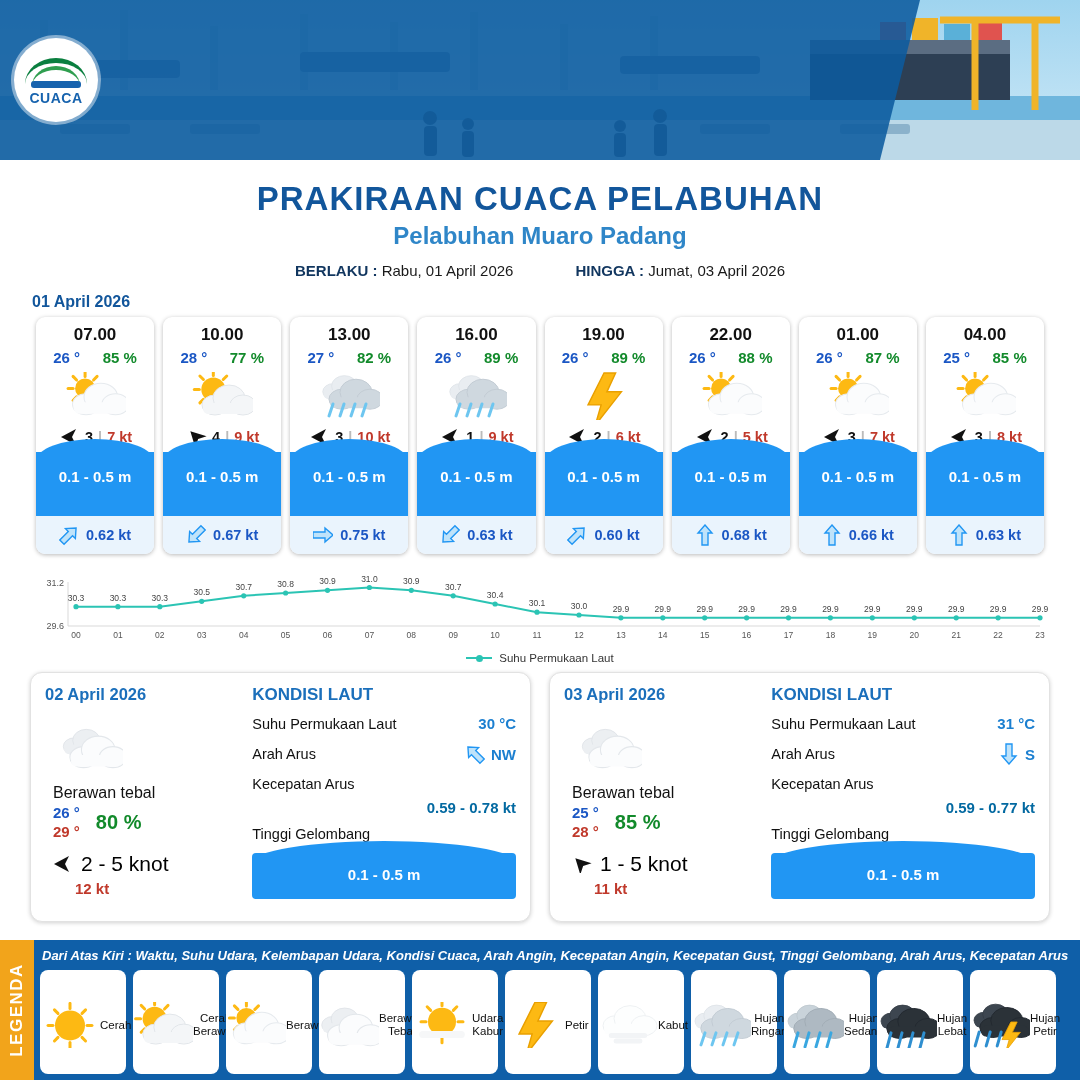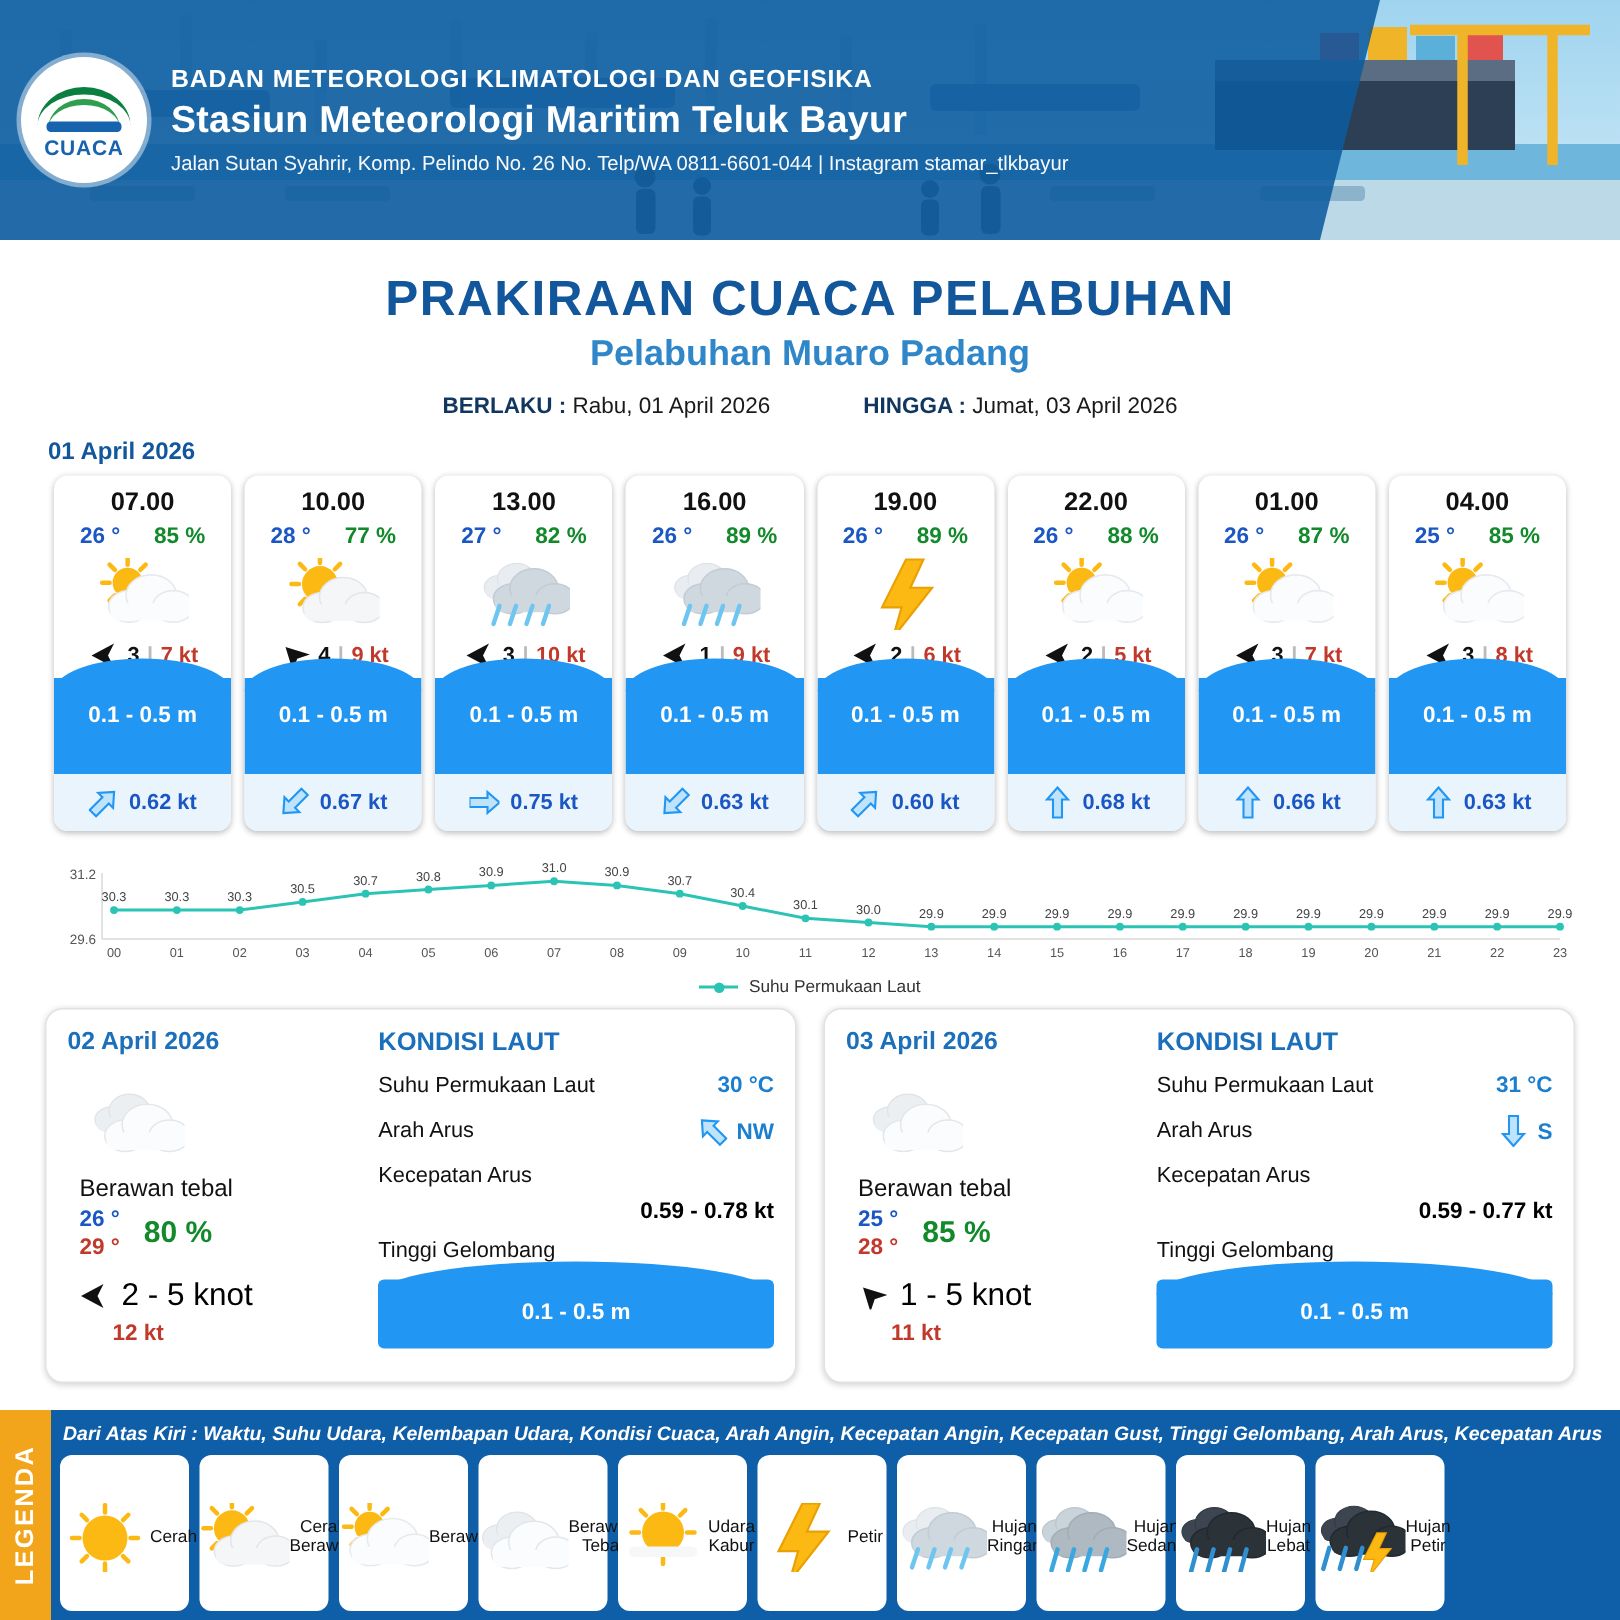--- a/index.html
+++ b/index.html
@@ -143,21 +143,21 @@
   .p-hum { color:#128a2b; font-size:20px; font-weight:bold; }
   .p-wind { display:flex; align-items:center; gap:8px; margin:10px 0 0 6px; font-size:21px; }
   .p-gust { color:#c0392b; font-size:15px; font-weight:bold; margin:4px 0 0 30px; }
 
   .p-right { width:56%; position:relative; }
   .p-title { color:#1b6fbb; font-size:17px; font-weight:bold; margin-bottom:10px; }
   .p-kv { display:flex; justify-content:space-between; align-items:center; margin-bottom:11px; }
   .p-k { font-size:14.5px; color:#111; }
   .p-v { font-size:15px; color:#1b7fd0; font-weight:bold; }
   .p-cur-row { display:flex; align-items:center; gap:6px; }
-  .p-spd { text-align:right; color:#000000; font-size:15px; font-weight:bold; margin:-4px 0 10px 0; }
+  .p-spd { text-align:right; color:#0369a1; font-size:15px; font-weight:bold; margin:-4px 0 10px 0; }
   .p-wave {
     margin-top:4px; position:relative; height:46px; background:#2196f3;
     border-radius:4px; overflow:visible;
   }
   .p-wave .wave-top { top:-12px; height:22px; border-radius:50% 50% 0 0 / 100% 100% 0 0; }
   .p-wave span {
     position:absolute; left:0; right:0; top:13px; text-align:center; color:#fff;
     font-size:15px; font-weight:bold;
   }
 
@@ -267,25 +267,20 @@
   </svg>
 
   <div class="header-inner">
     <div class="logo">
       <div class="logo-top">
         <div class="logo-arc"></div>
         <div class="logo-arc2"></div>
         <div class="logo-wave"></div>
       </div>
       <div class="logo-text">CUACA</div>
-    </div>
-    <div class="head-texts">
-      <div class="head-l1">BADAN METEOROLOGI KLIMATOLOGI DAN GEOFISIKA</div>
-      <div class="head-l2">Stasiun Meteorologi Maritim Teluk Bayur</div>
-      <div class="head-l3">Jalan Sutan Syahrir, Komp. Pelindo No. 26 No. Telp/WA 0811-6601-044 | Instagram stamar_tlkbayur</div>
     </div>
   </div>
 </div>
 
 <div class="title-main">PRAKIRAAN CUACA PELABUHAN</div>
 <div class="title-sub">Pelabuhan Muaro Padang</div>
 <div class="validity">
   <div>
     <b>BERLAKU :</b>
     <span>Rabu, 01 April 2026</span>
@@ -1008,20 +1003,35 @@
             <g transform="translate(30,23.400000000000002) scale(1.45)">
               <polygon points="0,-16 -11,6 -2,6 -6,20 12,-3 2,-3 8,-16" fill="#FDB913" stroke="#e9a000" stroke-width="1"></polygon>
             </g>
           </svg>
         </div>
                  <div class="leg-lab">Petir</div>
       </div>
       <div class="leg-item">
         <div class="leg-ico">
           <svg width="60" height="46.800000000000004" viewBox="0 0 60 46.800000000000004">
+            <g transform="translate(30,19.656000000000002) scale(1)">
+      <ellipse cx="-12" cy="4" rx="13" ry="10" fill="#fdfefe" stroke="#eef1f3" stroke-width="1"></ellipse>
+      <ellipse cx="2" cy="-3" rx="16" ry="13" fill="#fdfefe" stroke="#eef1f3" stroke-width="1"></ellipse>
+      <ellipse cx="16" cy="4" rx="13" ry="10" fill="#fdfefe" stroke="#eef1f3" stroke-width="1"></ellipse>
+      <rect x="-24" y="2" width="48" height="11" rx="5.5" fill="#fdfefe"></rect>
+    </g>
+            <rect x="10.799999999999999" y="30.888000000000005" width="38.4" height="5" rx="2.5" fill="#f2f4f6"></rect>
+         <rect x="15.600000000000001" y="36.504000000000005" width="28.799999999999997" height="5" rx="2.5" fill="#f2f4f6"></rect>
+          </svg>
+        </div>
+                 <div class="leg-lab">Kabut</div>
+      </div>
+      <div class="leg-item">
+        <div class="leg-ico">
+          <svg width="60" height="46.800000000000004" viewBox="0 0 60 46.800000000000004">
             <g transform="translate(24,15.912000000000003) scale(0.8)">
       <ellipse cx="-12" cy="4" rx="13" ry="10" fill="#e9edf1" stroke="#dde2e7" stroke-width="1"></ellipse>
       <ellipse cx="2" cy="-3" rx="16" ry="13" fill="#e9edf1" stroke="#dde2e7" stroke-width="1"></ellipse>
       <ellipse cx="16" cy="4" rx="13" ry="10" fill="#e9edf1" stroke="#dde2e7" stroke-width="1"></ellipse>
       <rect x="-24" y="2" width="48" height="11" rx="5.5" fill="#e9edf1"></rect>
     </g>
             <g transform="translate(34.8,22.464000000000002) scale(1)">
       <ellipse cx="-12" cy="4" rx="13" ry="10" fill="#cfd8df" stroke="#c3ccd4" stroke-width="1"></ellipse>
       <ellipse cx="2" cy="-3" rx="16" ry="13" fill="#cfd8df" stroke="#c3ccd4" stroke-width="1"></ellipse>
       <ellipse cx="16" cy="4" rx="13" ry="10" fill="#cfd8df" stroke="#c3ccd4" stroke-width="1"></ellipse>

